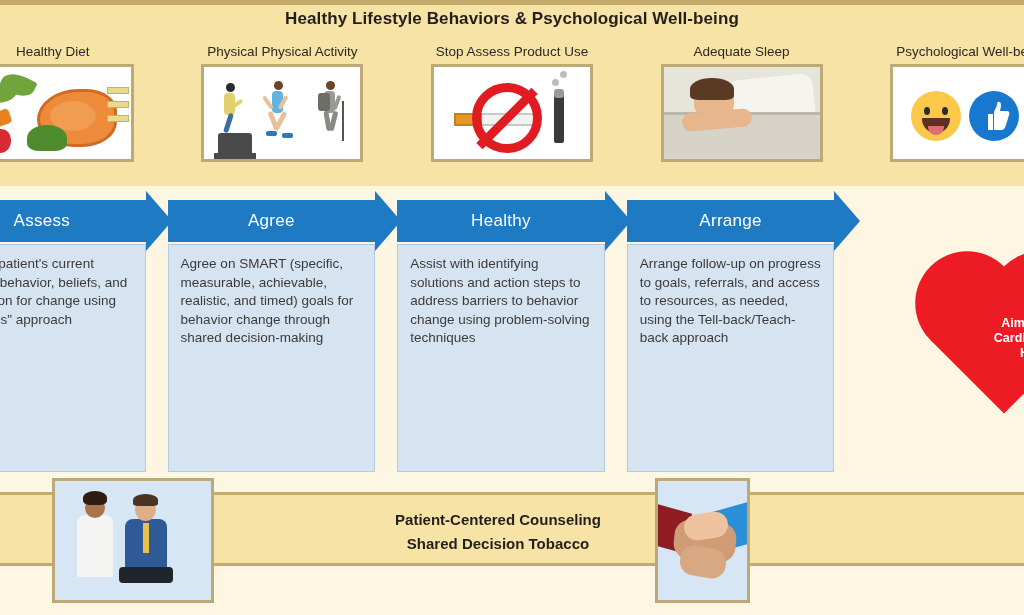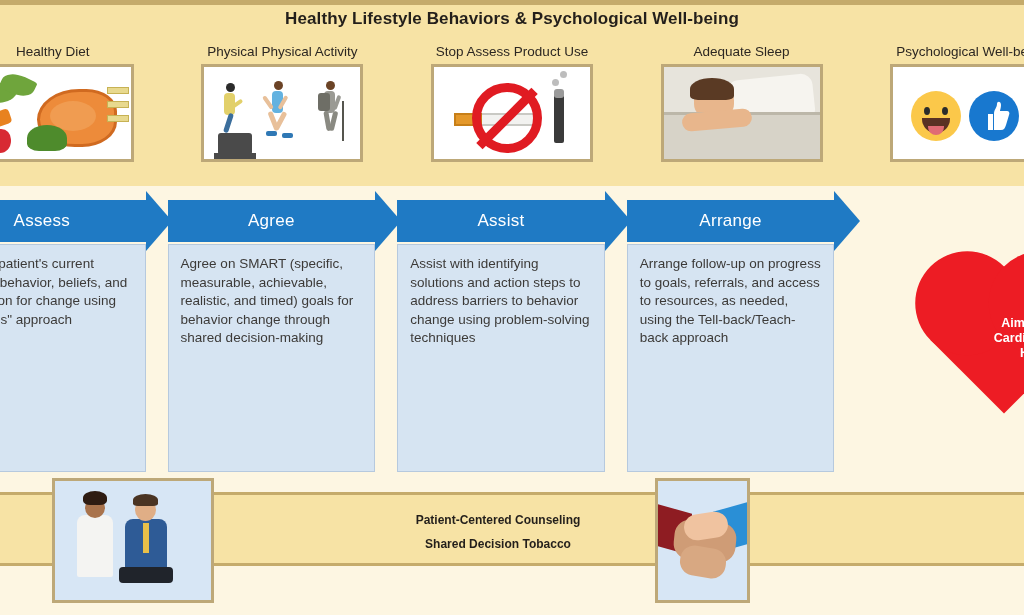--- a/index.html
+++ b/index.html
@@ -204,21 +204,21 @@
     background: #f7e3a5;
     border-top: 3px solid #c5ab6b;
     border-bottom: 3px solid #c5ab6b;
     box-sizing: border-box;
   }
   .bottom-text {
     position: absolute;
     left: 0; top: 508px;
     width: 996px;
     text-align: center;
-    font-size: 12px;
+    font-size: 15px;
     font-weight: bold;
     line-height: 24px;
     color: #231f1b;
     z-index: 6;
   }
   .bottom-photo {
     position: absolute;
     background: #d7e6f5;
     border: 3px solid #bda878;
     box-sizing: border-box;
@@ -368,21 +368,21 @@
     <div class="step-banner">
       <span class="step-title">Agree</span>
     </div>
     <div class="step-card">
       <div class="step-text">Agree on SMART (specific, measurable, achievable, realistic, and timed) goals for behavior change through shared decision-making</div>
     </div>
   </div>
 
   <div class="step">
     <div class="step-banner">
-      <span class="step-title">Assist</span>
+      <span class="step-title">Healthy</span>
     </div>
     <div class="step-card">
       <div class="step-text">Assist with identifying solutions and action steps to address barriers to behavior change using problem-solving techniques</div>
     </div>
   </div>
 
   <div class="step">
     <div class="step-banner">
       <span class="step-title">Arrange</span>
     </div>

